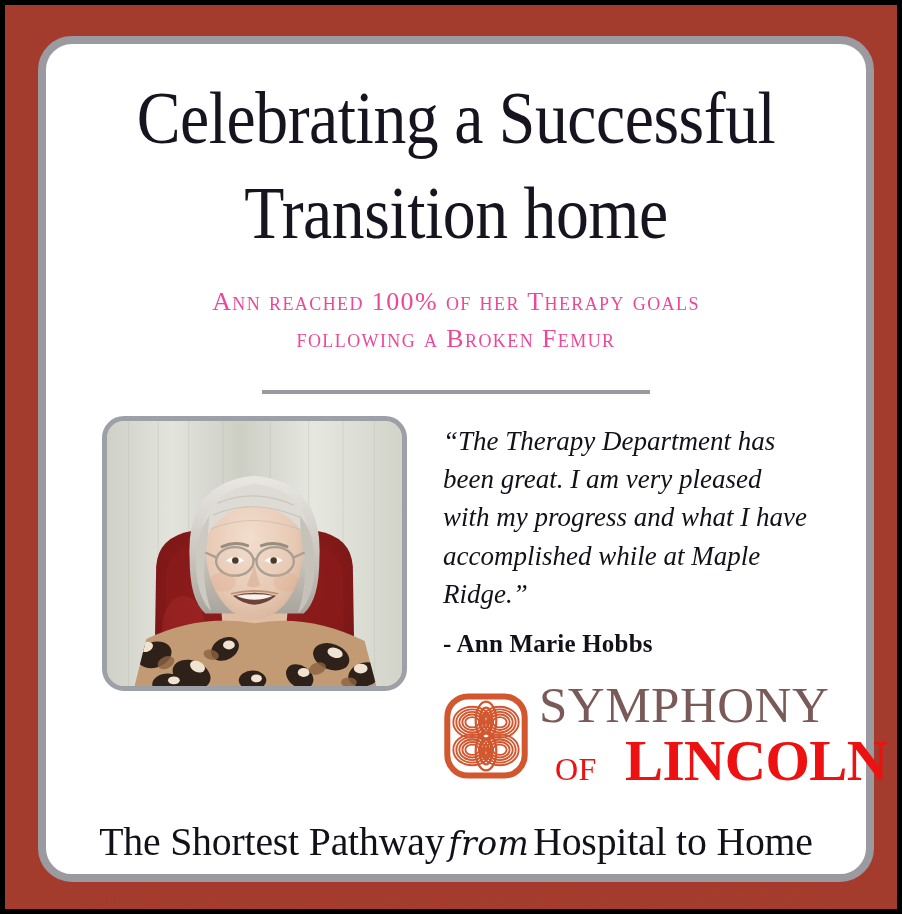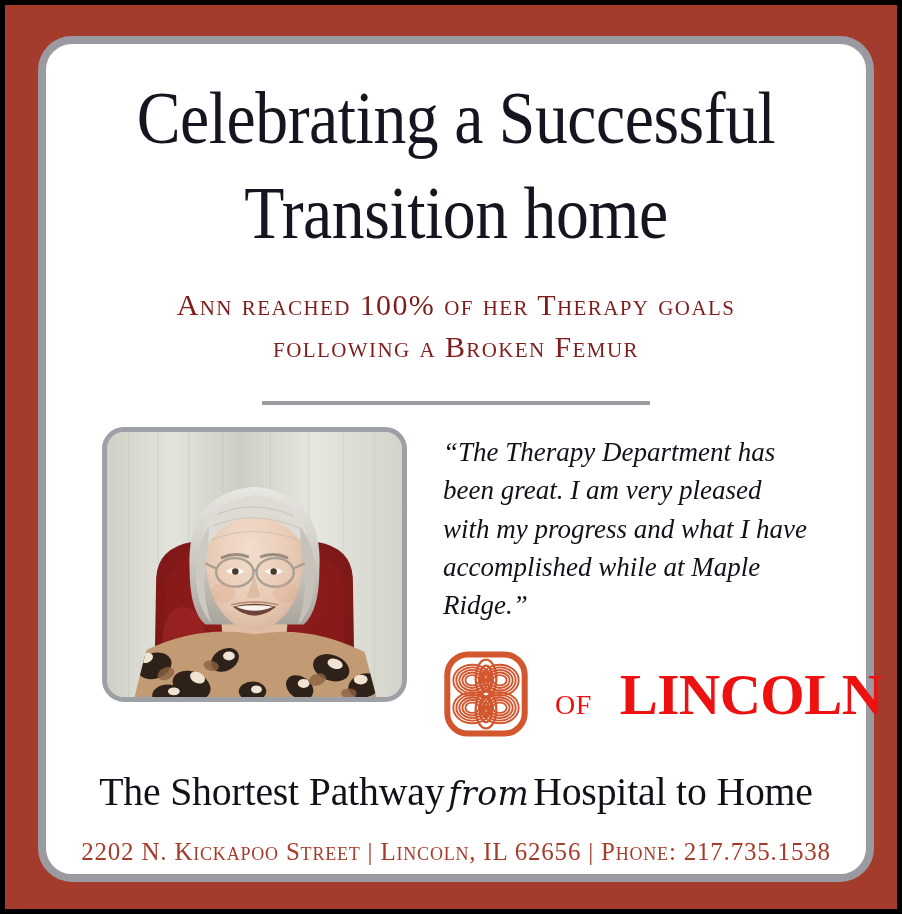--- a/index.html
+++ b/index.html
@@ -59,23 +59,23 @@
     transform: scaleX(0.90);
     transform-origin: center top;
     white-space: pre-line;
   }
 
   
   .subhead {
     margin: 0;
     padding-top: 22px;
     text-align: center;
-    color: #7f1d1d;
-    font-family: "Liberation Serif", "DejaVu Serif", serif;
-    font-size: 30px;
+    color: #ec4899;
+    font-family: "Liberation Serif", "DejaVu Serif", serif;
+    font-size: 26px;
     font-weight: 400;
     font-variant: small-caps;
     letter-spacing: 1.4px;
     line-height: 1.42;
     white-space: pre-line;
   }
 
   
   .divider-wrap {
     padding-top: 32px;
@@ -171,21 +171,21 @@
   }
   .logo-line2 {
     display: block;
     white-space: nowrap;
     line-height: 0.98;
     padding-top: 3px;
   }
   .logo-of {
     color: #EE1111;
     font-family: "Liberation Serif", "DejaVu Serif", serif;
-    font-size: 28px;
+    font-size: 32px;
     letter-spacing: 0.5px;
     padding-left: 16px;
     padding-right: 8px;
     vertical-align: baseline;
   }
   .logo-lincoln {
     color: #EE1111;
     font-family: "Liberation Serif", "DejaVu Serif", serif;
     font-weight: 700;
     font-size: 57px;
@@ -369,20 +369,21 @@
               </g>
             </svg>
           </div>
         </div>
 
         <div class="quote-col">
           <p class="quote">“The Therapy Department has
 been great. I am very pleased
 with my progress and what I have
 accomplished while at Maple Ridge.”</p>
+          <p class="attribution">- Ann Marie Hobbs</p>
 
           <div class="logo">
             <div class="logo-mark">
               <svg viewBox="0 0 100 104" role="img">
                 <g fill="none" stroke="#D2572F">
 
                   <rect x="5" y="6" width="90" height="92" rx="24" ry="24" stroke-width="7"></rect>
 
                   <g stroke-width="2.2">
                     <ellipse cx="34" cy="36" rx="22" ry="18"></ellipse>
@@ -415,20 +416,21 @@
                     <ellipse cx="50" cy="34" rx="7.5" ry="15"></ellipse>
                     <ellipse cx="50" cy="34" rx="3.5" ry="8"></ellipse>
                     <ellipse cx="50" cy="70" rx="12" ry="22"></ellipse>
                     <ellipse cx="50" cy="70" rx="7.5" ry="15"></ellipse>
                     <ellipse cx="50" cy="70" rx="3.5" ry="8"></ellipse>
                   </g>
                 </g>
               </svg>
             </div>
             <div class="logo-words">
+              <span class="logo-symphony">SYMPHONY</span>
               <span class="logo-line2">
                 <span class="logo-of">OF</span><span class="logo-lincoln">LINCOLN</span>
               </span>
             </div>
           </div>
         </div>
       </div>
 
       <p class="tagline">
         <span>The Shortest Pathway</span><span class="script">from</span><span>Hospital to Home</span>

